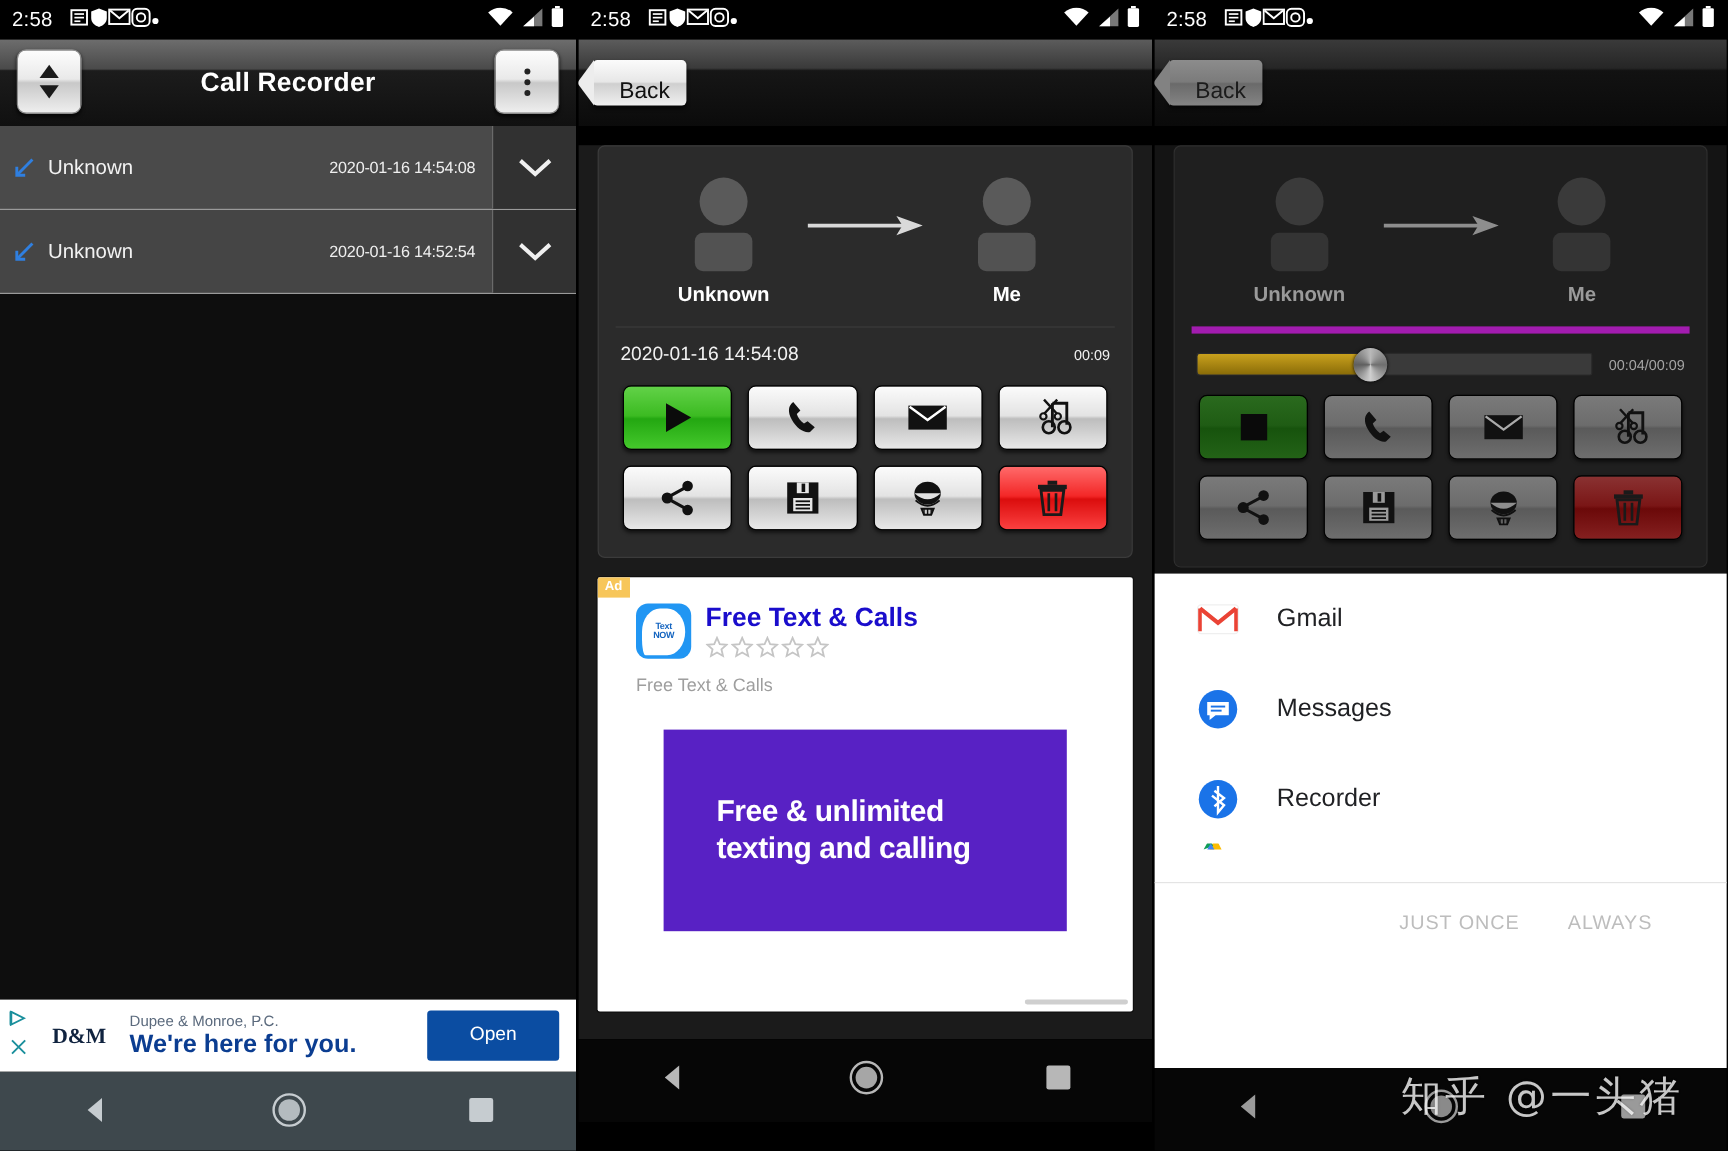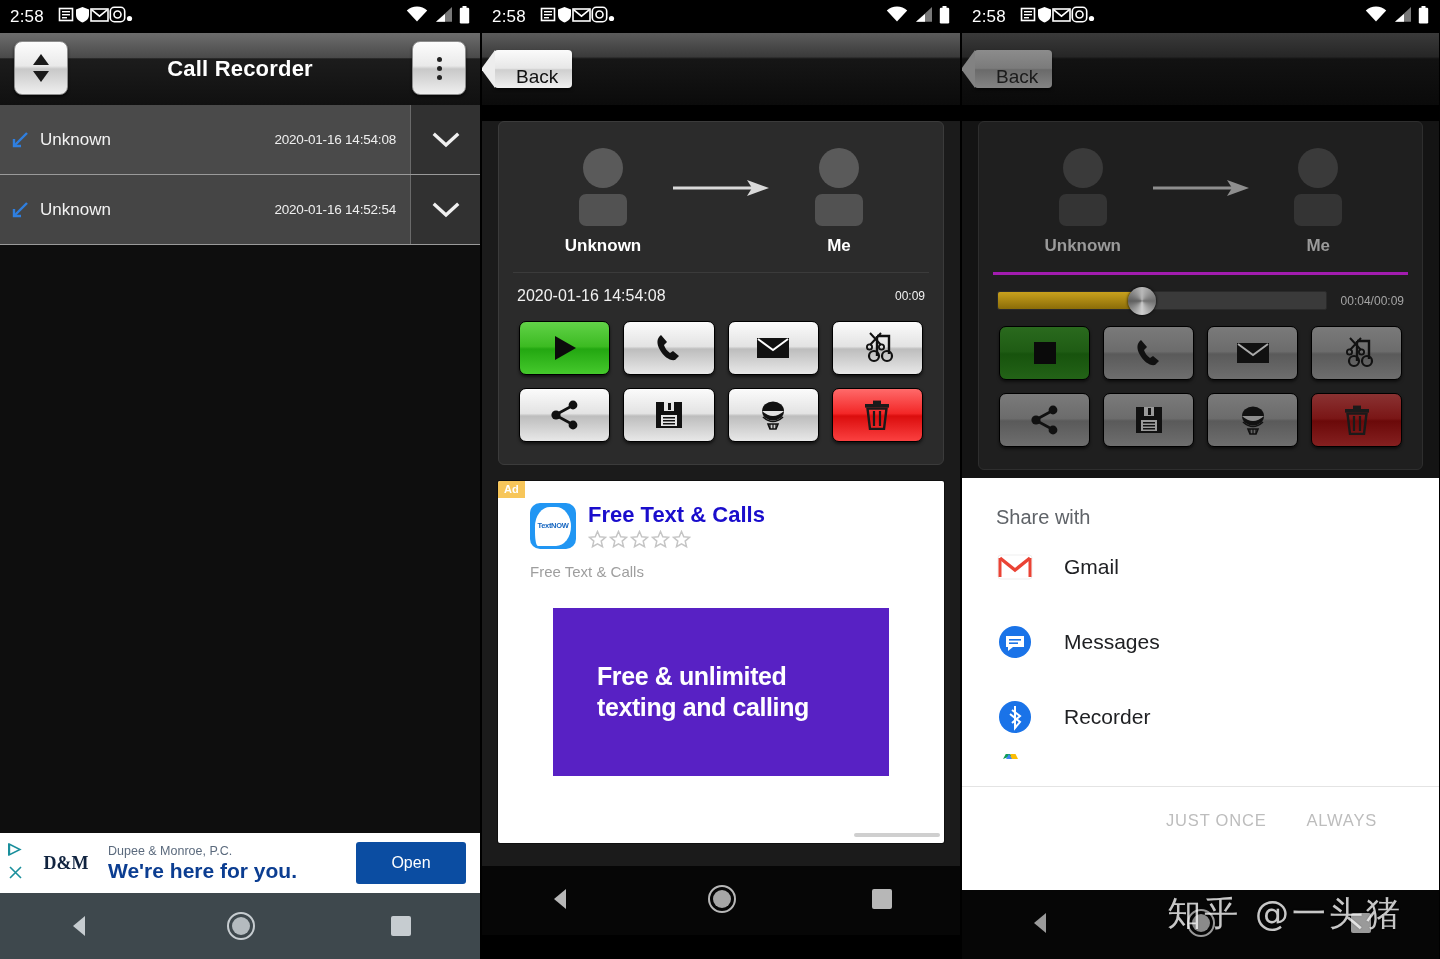--- a/index.html
+++ b/index.html
@@ -73,21 +73,21 @@
   .screen{background:#1b1b1b;}
   .card{margin:16px;border:1px solid #3b3b3b;border-radius:6px;background:#2b2b2b;padding:10px 14px 18px;}
   .people{display:flex;align-items:center;justify-content:space-around;padding:14px 20px 6px;}
   .person{display:flex;flex-direction:column;align-items:center;gap:8px;width:140px;}
   .plabel{color:#fff;font-size:17px;font-weight:700;}
   .arrowwrap{flex:1;display:flex;align-items:center;justify-content:center;padding-bottom:26px;}
   .meta{display:flex;justify-content:space-between;align-items:center;padding:14px 4px 4px;
       border-top:1px solid #3b3b3b;margin-top:10px;}
   .meta-date{color:#f1f1f1;font-size:16px;}
   .meta-dur{color:#f1f1f1;font-size:12px;}
-  .seekrow{display:flex;align-items:center;gap:14px;padding:16px 4px 4px;border-top:3px solid #a21caf;margin-top:10px;text-align:center;}
+  .seekrow{display:flex;align-items:center;gap:14px;padding:16px 4px 4px;border-top:6px solid #a21caf;margin-top:10px;text-align:center;}
   .track{flex:1;height:17px;border-radius:2px;background:#3a3a3a;position:relative;border:1px solid #2a2a2a;}
   .fill{position:absolute;left:0;top:0;bottom:0;width:49%;background:linear-gradient(180deg,#c9a11d,#8a6c08);border-radius:2px;}
   .knob{position:absolute;left:49%;top:50%;transform:translate(-50%,-50%);width:28px;height:28px;border-radius:50%;
       background:conic-gradient(#b9b9b9,#6f6f6f,#cfcfcf,#5f5f5f,#b9b9b9);box-shadow:0 0 3px #000;}
 
   .btngrid{display:grid;grid-template-columns:repeat(4,1fr);gap:13px;padding:12px 6px 4px;}
   .gb{height:52px;border-radius:7px;display:flex;align-items:center;justify-content:center;
       border:1px solid #000;box-shadow:0 2px 3px rgba(0,0,0,.55);}
   .gb.silver{background:linear-gradient(180deg,#fbfbfb 0%,#e3e3e3 47%,#bdbdbd 52%,#e8e8e8 100%);}
   .gb.green{background:linear-gradient(180deg,#62d248 0%,#3cbb22 47%,#23a711 52%,#45c92c 100%);}
@@ -107,21 +107,21 @@
 
   
   .adcard{margin:6px 16px 0;background:#fff;border-radius:2px;position:relative;overflow:hidden;
       height:362px;box-shadow:0 0 0 1px #101010;}
   .ad-badge{position:absolute;left:0;top:0;background:#f7c65a;color:#fff;font-size:11px;font-weight:700;
       padding:2px 6px;line-height:13px;}
   .ad-head{display:flex;align-items:flex-start;gap:12px;padding:22px 0 0 32px;}
   .ad-icon{width:46px;height:46px;border-radius:10px;background:#2196f3;position:relative;flex:0 0 auto;
       display:flex;align-items:center;justify-content:center;}
   .ad-bubble{width:36px;height:39px;background:#fff;border-radius:50% 50% 50% 10%/60% 60% 60% 40%;
-      display:flex;flex-direction:row;align-items:center;justify-content:center;line-height:8px;}
+      display:flex;flex-direction:column;align-items:center;justify-content:center;line-height:8px;}
   .ad-bubble b{font-size:7.5px;color:#1565c0;letter-spacing:-.3px;}
   .ad-title{color:#1a0dcc;font-size:22px;font-weight:700;line-height:24px;}
   .stars{display:flex;gap:2px;margin-top:3px;}
   .ad-sub{color:#9e9e9e;font-size:15px;padding:14px 0 0 32px;}
   .promo{margin:28px auto 0;width:336px;height:168px;background:#5821c4;
       display:flex;align-items:center;}
   .promo span{color:#fff;font-size:25px;font-weight:700;line-height:31px;padding-left:22px;letter-spacing:-.4px;}
   .adscroll{position:absolute;right:4px;bottom:6px;width:86px;height:4px;background:#cfcfcf;border-radius:2px;}
 
   
@@ -608,21 +608,20 @@
                 <rect x="10" y="0.6" width="8" height="3.4" fill="#1a1a1a"></rect>
                 <path d="M4.5 8.6 L7 29 H21 L23.5 8.6 Z" fill="none" stroke="#1a1a1a" stroke-width="2.4"></path>
                 <path d="M11 11 V26 M17 11 V26" stroke="#1a1a1a" stroke-width="2.2"></path>
               </svg>
             </div>
         </div>
       </div>
     </div>
 
     <div class="sheet">
-      <div class="sheet-title">Share with</div>
       <div class="sh-item">
         <span class="sh-ico">
             <svg width="36" height="28" viewBox="0 0 36 28">
               <rect x="1" y="2" width="34" height="24" rx="3" fill="#fff" stroke="#efefef"></rect>
               <path d="M3 5 L18 17 L33 5" fill="none" stroke="#ea4335" stroke-width="3.4"></path>
               <path d="M3 5 V24" stroke="#ea4335" stroke-width="3"></path>
               <path d="M33 5 V24" stroke="#ea4335" stroke-width="3"></path>
             </svg>
           </span>
         <span class="sh-label">Gmail</span>

